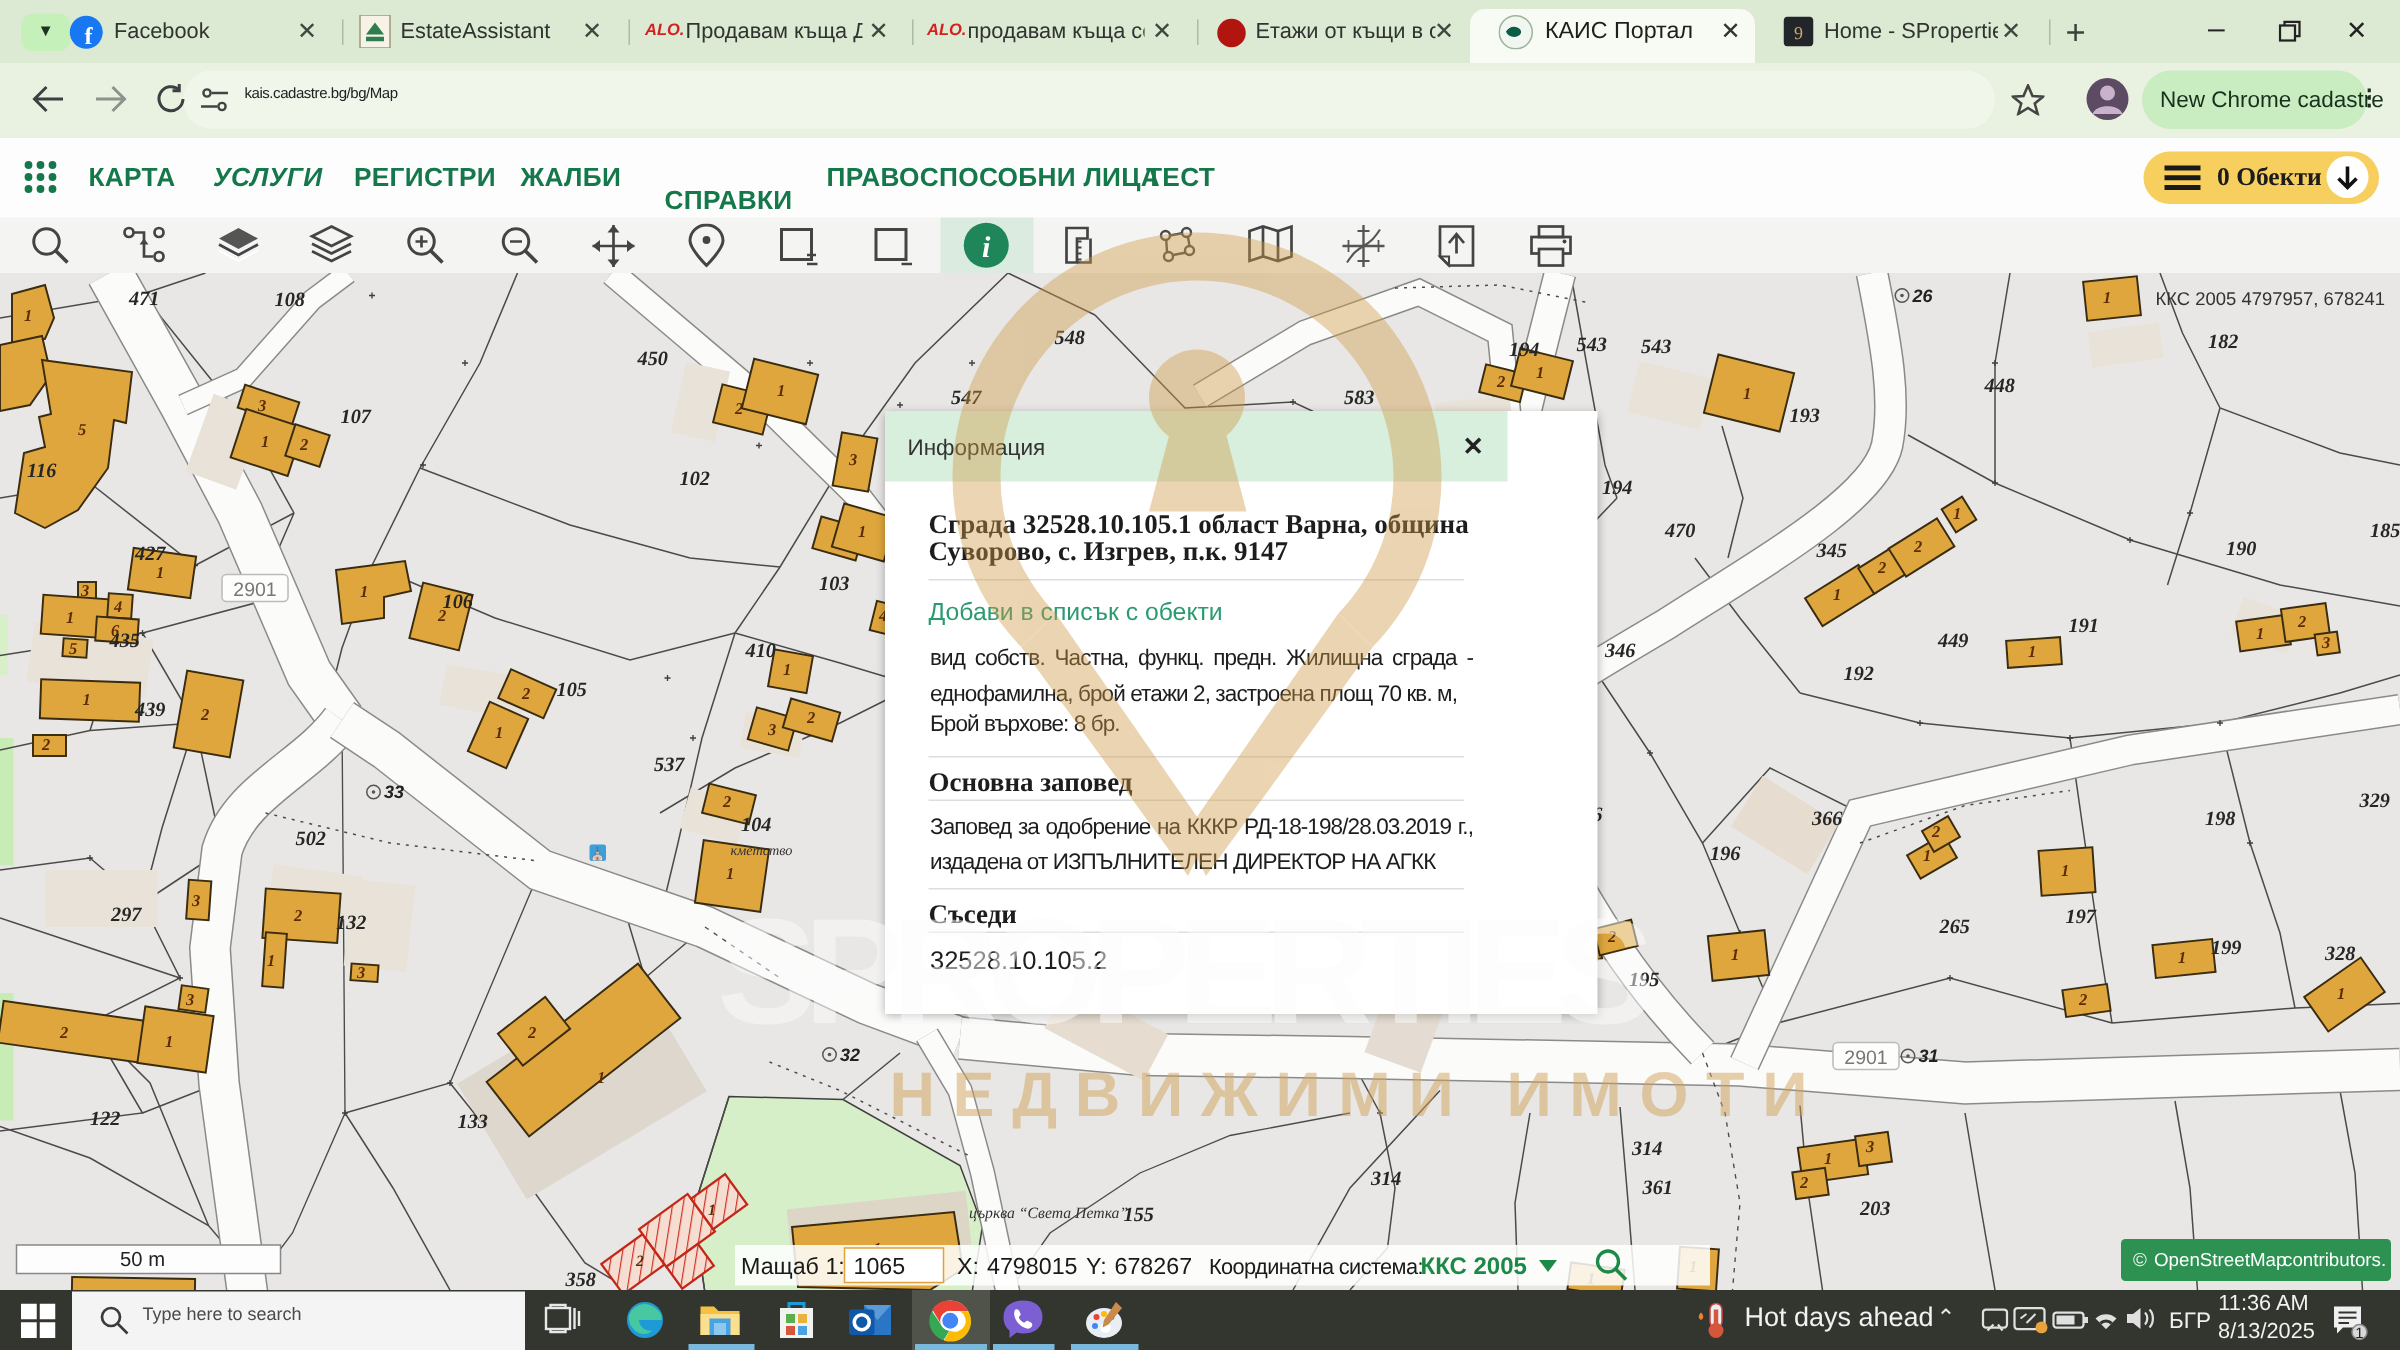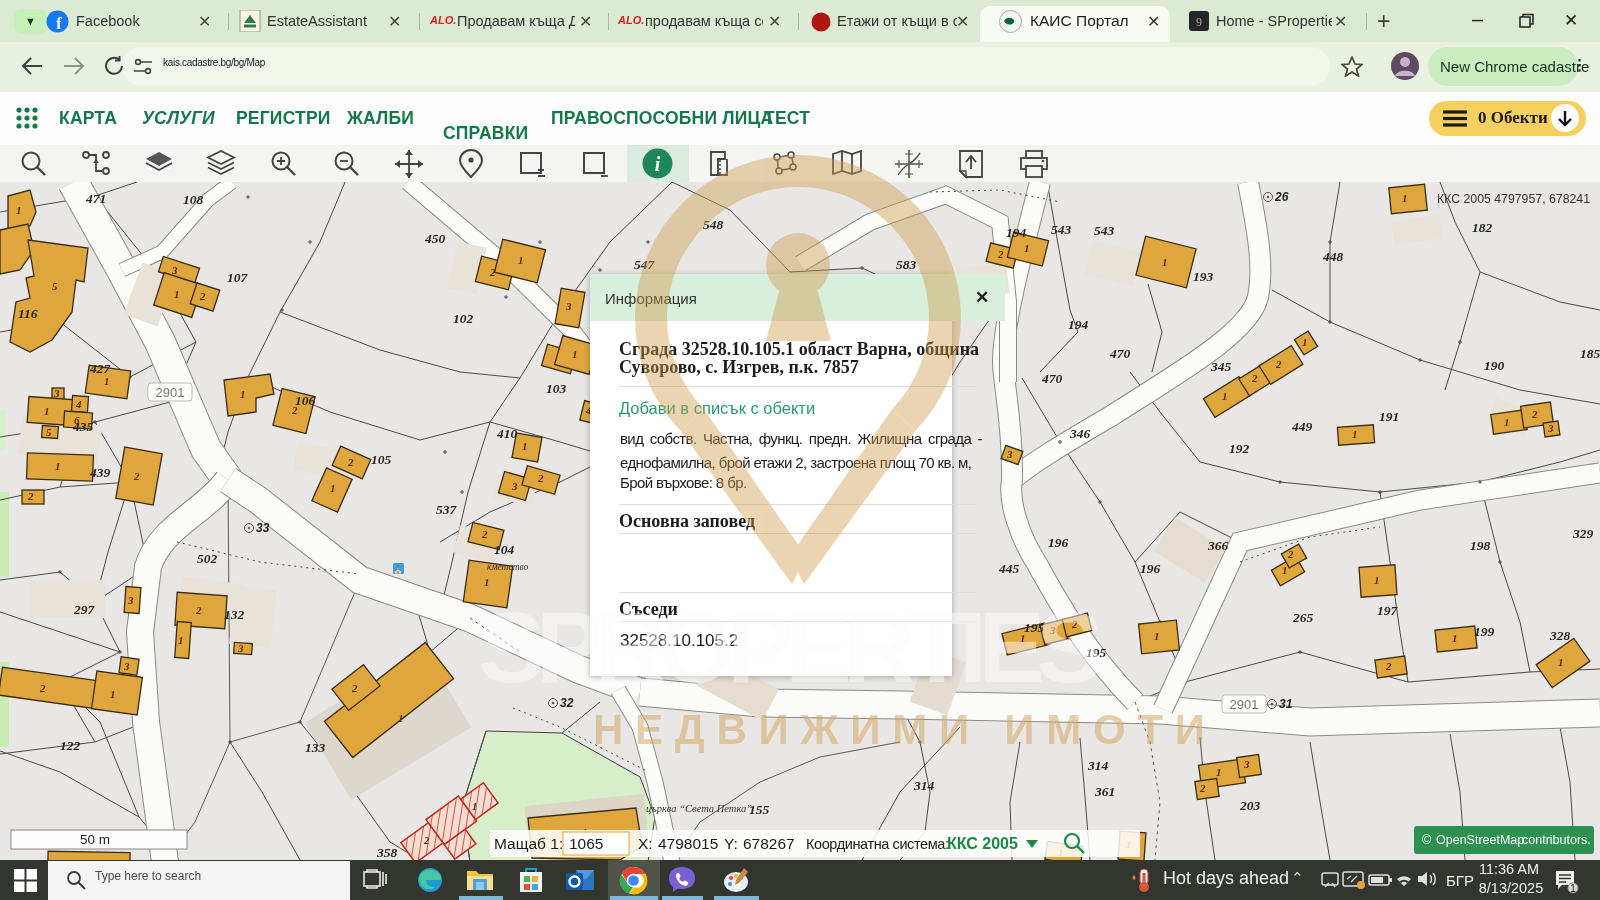--- a/index.html
+++ b/index.html
@@ -11,21 +11,21 @@
   .tclose{font-size:16px;color:#41473f;}
   #addrbar{position:absolute;left:0;top:42px;width:1600px;height:50px;background:#e9f1e1;}
   #activetab{position:absolute;left:980px;top:6px;width:190px;height:36px;background:#f8faf4;border-radius:10px 10px 0 0;}
   #urlpill{position:absolute;left:122px;top:47px;width:1208px;height:39px;border-radius:20px;background:#f0f6ea;}
   #navbar{position:absolute;left:0;top:92px;width:1600px;height:53px;background:#fdfdfd;}
   .nav{position:absolute;top:108px;font-weight:bold;font-size:17.5px;color:#15784a;letter-spacing:.2px;}
   #toolbar{position:absolute;left:0;top:145px;width:1600px;height:37px;background:#f4f4f3;border-bottom:1px solid #e0e0de;}
   #infotile{position:absolute;left:627px;top:145px;width:62px;height:37px;background:#dcebdf;}
   .ticon{position:absolute;top:149px;}
   #map{position:absolute;left:0;top:182px;width:1600px;height:678px;background:#e8e7e5;}
-  #popup{position:absolute;left:590px;top:274px;width:362px;height:402px;background:#ffffff;box-shadow:0 1px 6px rgba(0,0,0,.3);}
+  #popup{position:absolute;left:590px;top:274px;width:475px;height:402px;background:#ffffff;box-shadow:0 1px 6px rgba(0,0,0,.3);}
   #pophead{position:absolute;left:0;top:0;width:415px;height:47px;background:#d7efdc;}
   .pserif{font-family:"Liberation Serif", serif;}
   .pb{position:absolute;color:#1d1d1d;}
   #taskbar{position:absolute;left:0;top:860px;width:1600px;height:40px;background:#33362e;color:#fff;}
   .tb{position:absolute;top:860px;height:40px;}
 </style>
 </head>
 <body>
 
 <div id="tabbar"></div>
@@ -649,28 +649,29 @@
 <text x="1436" y="662" font-size="12.5" fill="#ffffff" font-family="Liberation Sans">OpenStreetMap</text>
 <text x="1522" y="662" font-size="12.5" fill="#ffffff" font-family="Liberation Sans">contributors.</text>
 </svg>
   </div>
 
 
 <div id="popup">
   <div id="pophead"></div>
   <div class="abs" style="left:15px;top:16px;font-size:15px;color:#333;">Информация</div>
   <div class="abs" style="left:385px;top:13px;font-size:17px;color:#222;font-weight:bold;">✕</div>
-  <div class="pb pserif" style="left:29px;top:67px;width:368px;font-size:18px;line-height:17.5px;font-weight:bold;">Сграда 32528.10.105.1 област Варна, община Суворово, с. Изгрев, п.к. 7857</div>
+  <div class="pb pserif" style="left:29px;top:67px;width:368px;font-size:18px;line-height:17.5px;font-weight:bold;">Сграда 32528.10.105.1 област Варна, община Суворово, с. Изгрев, п.к. 9147</div>
   <div class="abs" style="left:29px;top:112px;width:357px;border-top:1px solid #ddd;"></div>
   <div class="abs" style="left:29px;top:125px;font-size:16.5px;color:#2a9a70;">Добави в списък с обекти</div>
   <div class="pb" style="left:30px;top:153px;width:362px;font-size:15px;letter-spacing:-0.6px;line-height:23.5px;text-align:justify;text-align-last:left;">вид собств. Частна, функц. предн. Жилищна сграда - еднофамилна, брой етажи 2, застроена площ 70 кв. м,&nbsp;</div>
   <div class="pb" style="left:30px;top:200px;font-size:15px;letter-spacing:-0.6px;">Брой върхове: 8 бр.</div>
   <div class="abs" style="left:29px;top:230px;width:357px;border-top:1px solid #ddd;"></div>
   <div class="pb pserif" style="left:29px;top:237px;font-size:18px;font-weight:bold;">Основна заповед</div>
   <div class="abs" style="left:29px;top:259px;width:357px;border-top:1px solid #ddd;"></div>
+  <div class="pb" style="left:30px;top:267px;width:362px;font-size:15px;letter-spacing:-0.6px;line-height:22.5px;text-align:justify;text-align-last:left;">Заповед за одобрение на КККР РД-18-198/28.03.2019 г., издадена от ИЗПЪЛНИТЕЛЕН ДИРЕКТОР НА АГКК&nbsp;</div>
   <div class="abs" style="left:29px;top:318px;width:357px;border-top:1px solid #ddd;"></div>
   <div class="pb pserif" style="left:29px;top:325px;font-size:18px;font-weight:bold;">Съседи</div>
   <div class="abs" style="left:29px;top:347px;width:357px;border-top:1px solid #ddd;"></div>
   <div class="pb" style="left:30px;top:357px;font-size:17px;">32528.10.105.2</div>
 </div>
 
 
 <svg class="abs" style="left:0;top:0;pointer-events:none" width="1600" height="860">
   <g opacity="0.42" fill="#cf9b47">
     <path d="M680.8,431.3 A163,163 0 1 1 915.3,431.2 L892.2,409 A131,131 0 1 0 703.8,409 Z"></path>

